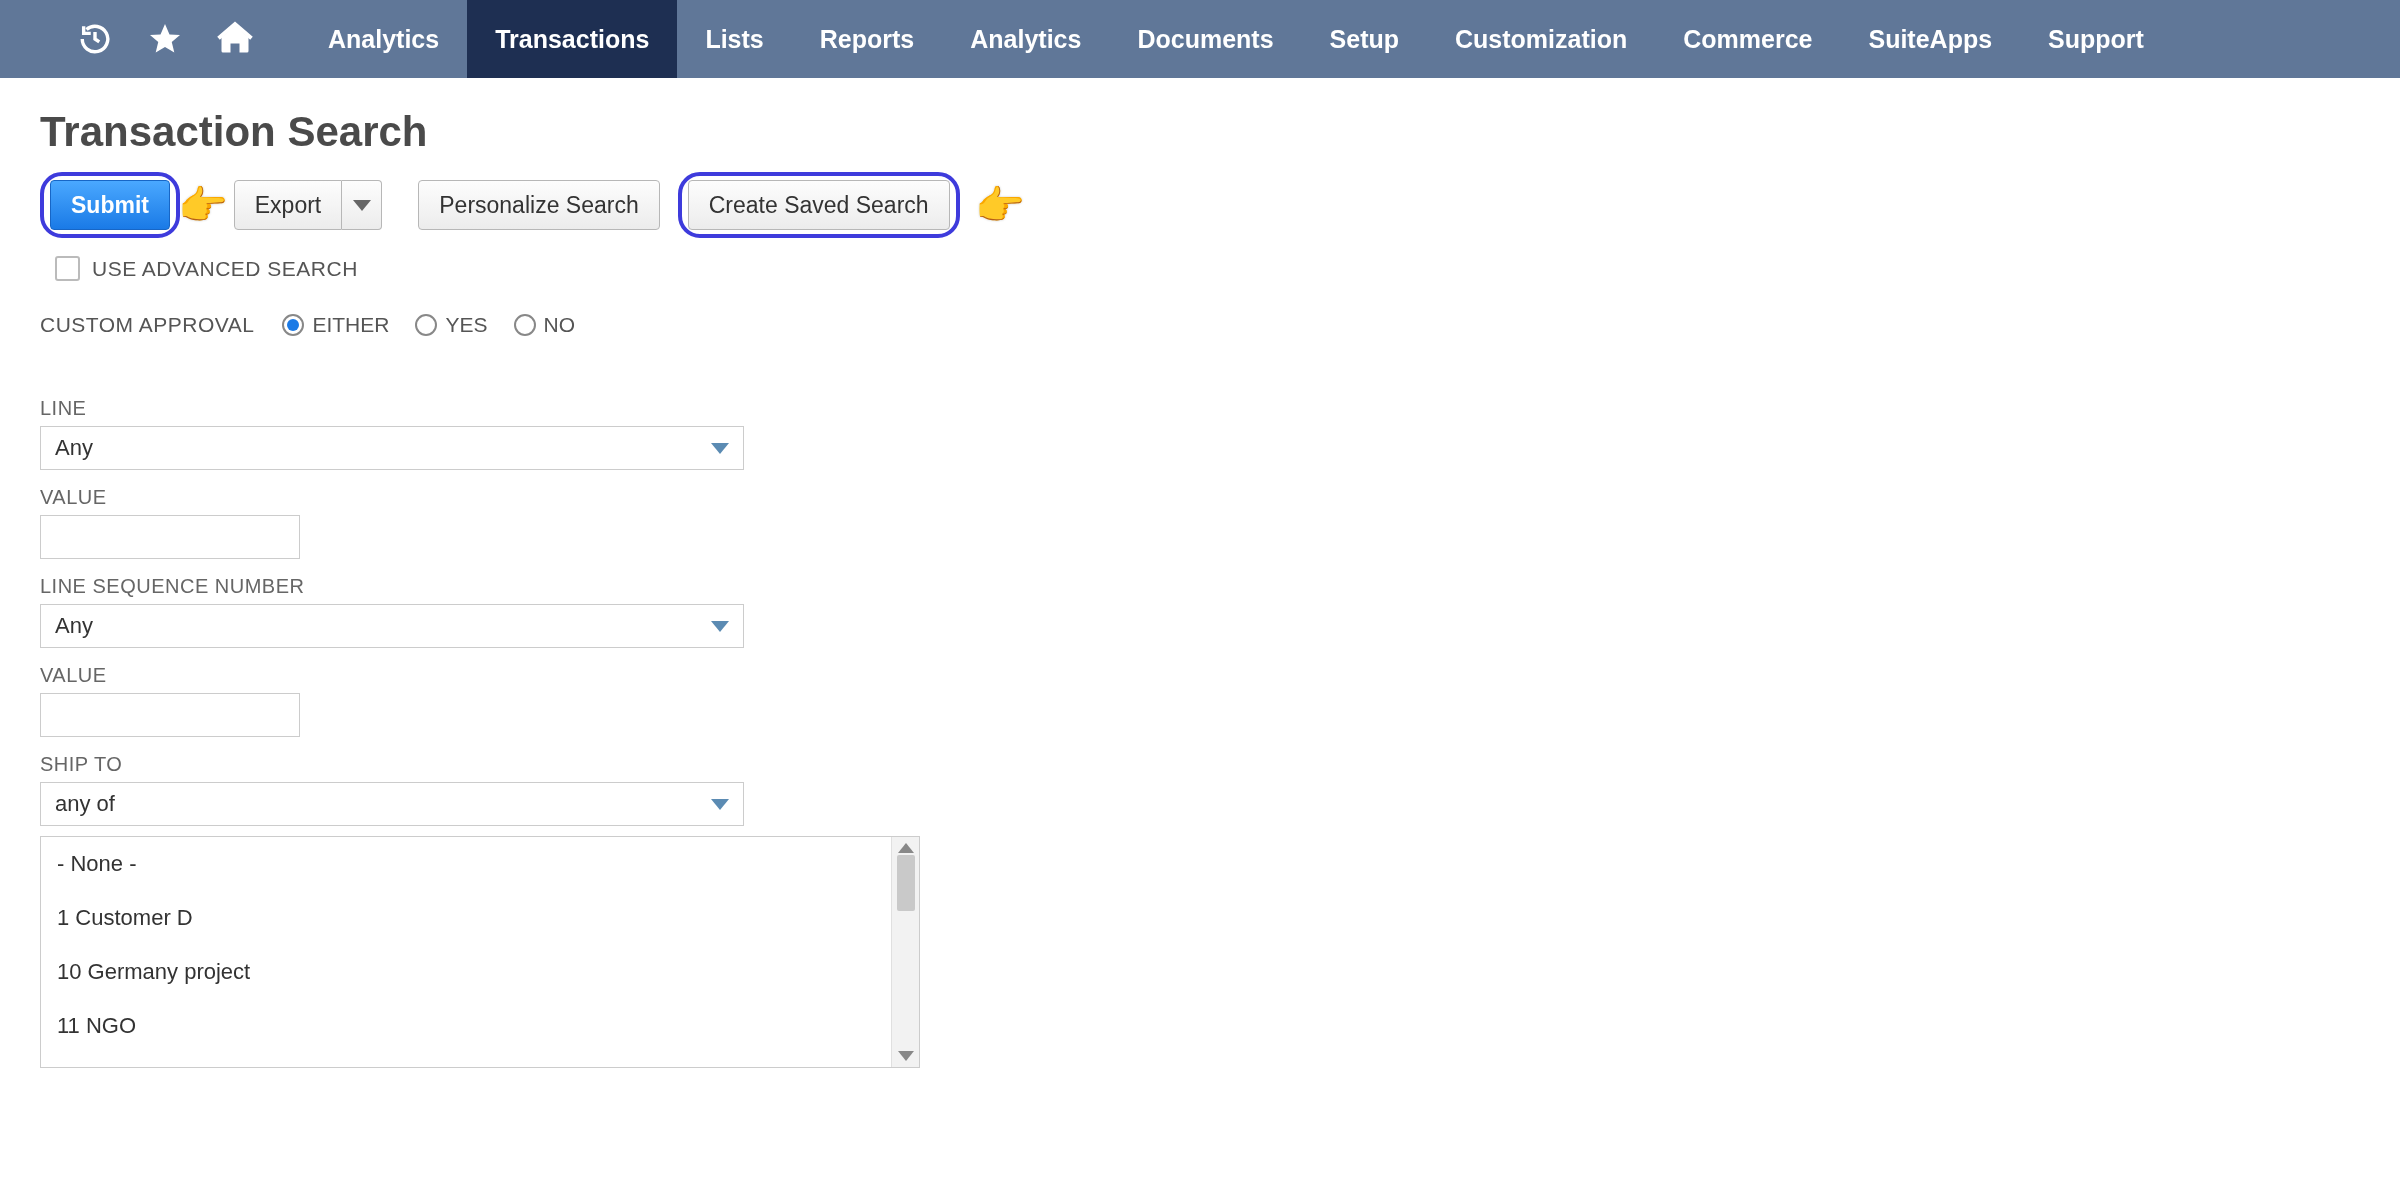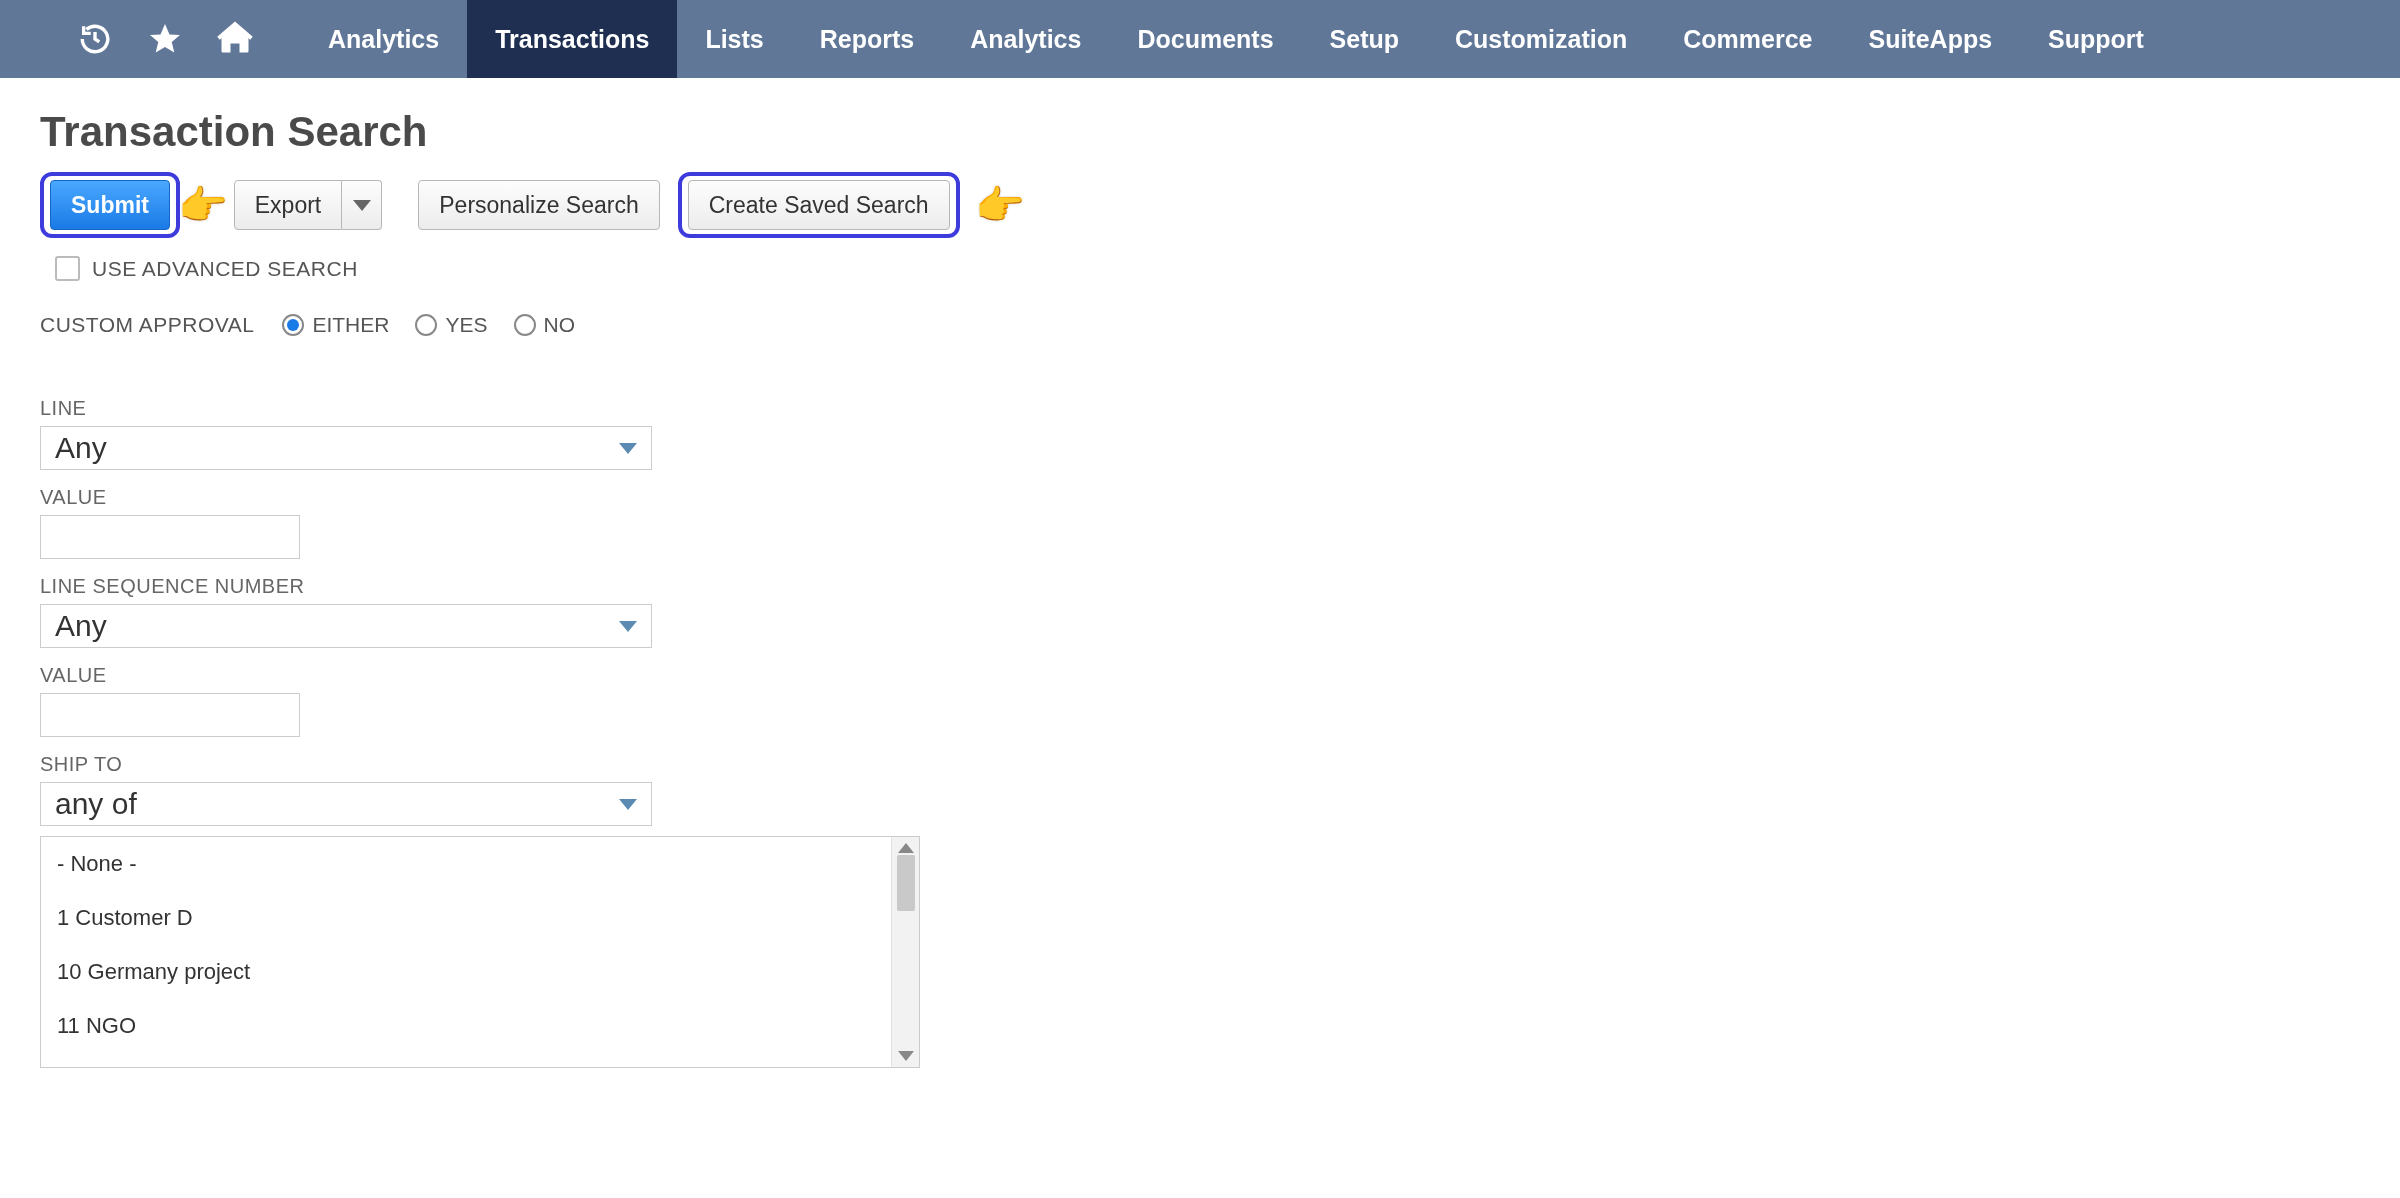--- a/index.html
+++ b/index.html
@@ -41,21 +41,21 @@
   .btn.primary {
     background:linear-gradient(#4aa8ff,#1a7ae6);
     color:#fff; font-weight:700; border:1px solid #1766c6;
   }
   .split-btn { display:inline-flex; }
   .split-btn .btn.caret { width:40px; padding:0; justify-content:center; border-left:none; border-top-left-radius:0; border-bottom-left-radius:0;}
   .split-btn .btn.main { border-top-right-radius:0; border-bottom-right-radius:0; }
 
   .halo {
     border:4px solid #3e3bdc;
-    border-radius:12px;
+    border-radius:22px;
     padding:4px 6px;
     display:inline-flex;
     align-items:center;
   }
   .spacer { width:18px; }
   .caret-down { width:0;height:0;border-left:9px solid transparent;border-right:9px solid transparent;border-top:11px solid #666; }
 
   .hand {
     font-size:40px;
     line-height:1;
@@ -76,21 +76,21 @@
   .radio-opt { display:flex; align-items:center; margin-right:26px; font-size:21px; color:#555;}
   .radio {
     width:22px; height:22px; border:2px solid #888; border-radius:50%; margin-right:8px; display:flex; align-items:center; justify-content:center;
   }
   .radio.checked::after { content:""; width:12px; height:12px; border-radius:50%; background:#1a7ae6; }
 
   
   .field { margin-top:34px; }
   .field-label { font-size:20px; color:#666; letter-spacing:0.5px; margin-bottom:6px; }
   .select {
-    width:612px; height:44px; border:1px solid #ccc; background:#fff; display:flex; align-items:center; justify-content:space-between; padding:16px 14px; font-size:30px; cursor:pointer;
+    width:704px; height:44px; border:1px solid #ccc; background:#fff; display:flex; align-items:center; justify-content:space-between; padding:16px 14px; font-size:22px; cursor:pointer;
   }
   .select .caret-down { border-top-color:#5b8bb3; }
   .textin {
     width:260px; height:44px; border:1px solid #ccc; background:#fff; padding:0 10px; font-size:22px;
   }
 
   .field.tight { margin-top:16px; }
 
   
   .listbox-wrap { margin-top:10px; width:880px; border:1px solid #ccc; height:232px; display:flex; }

